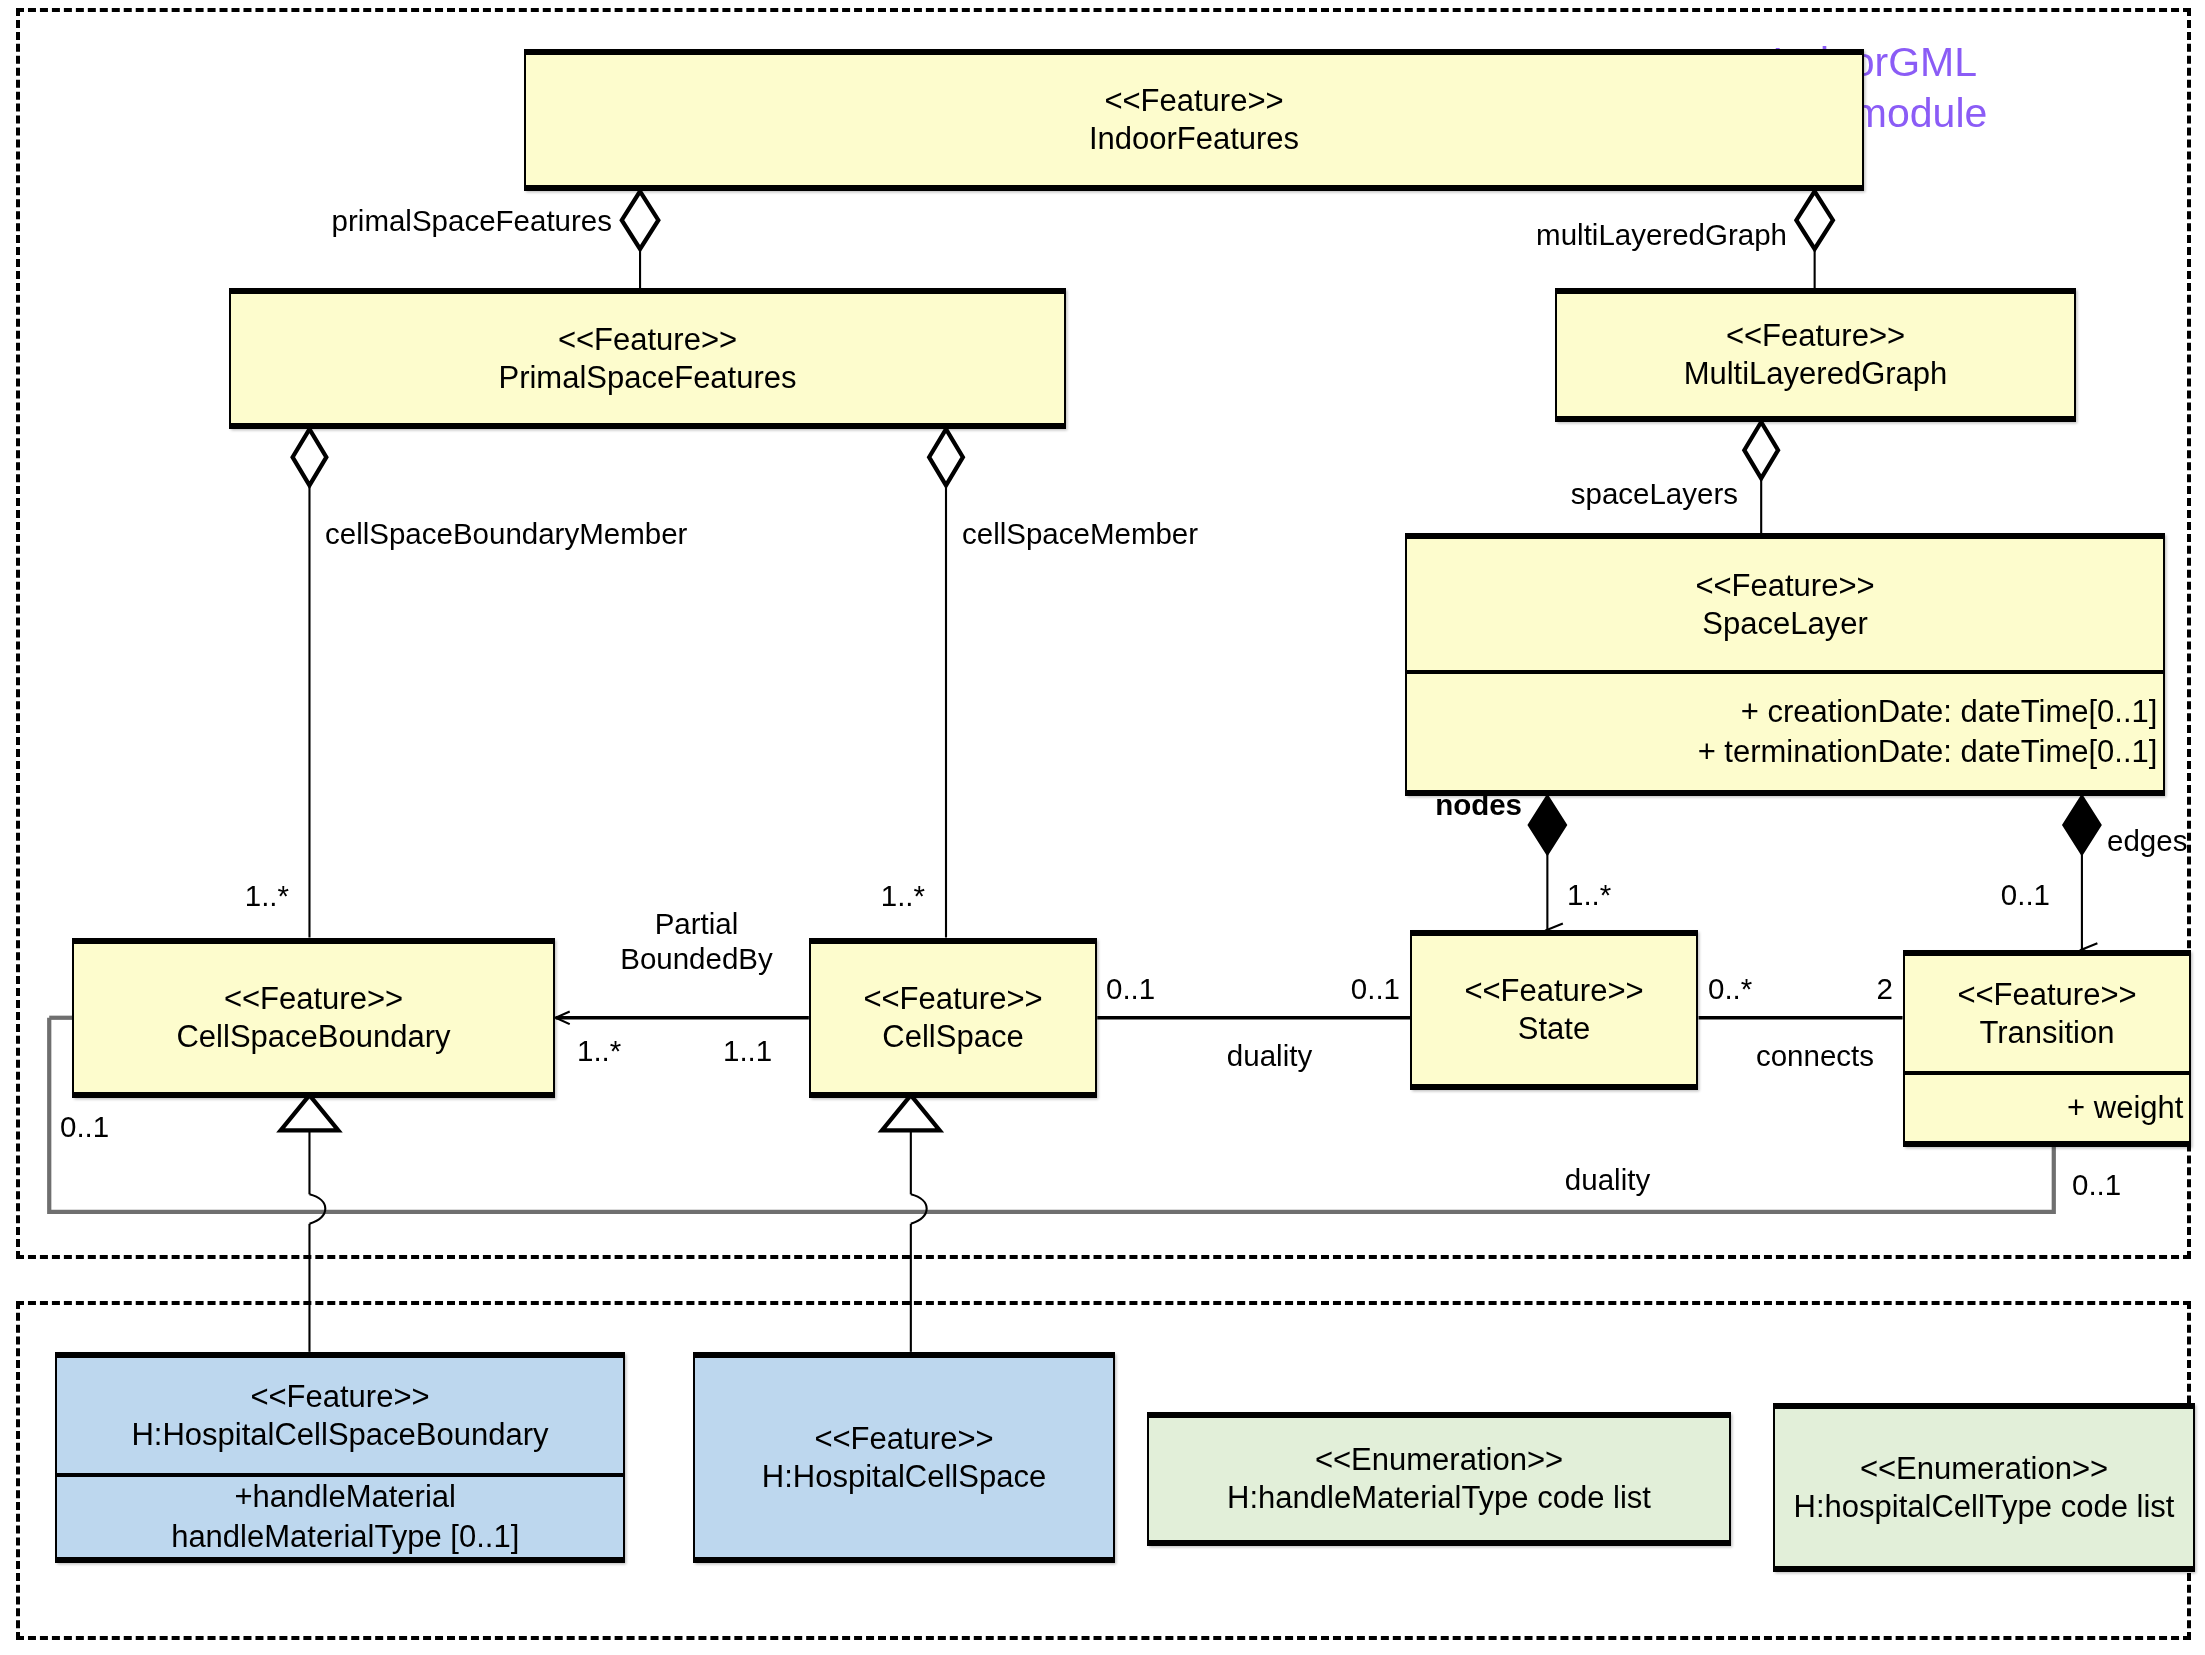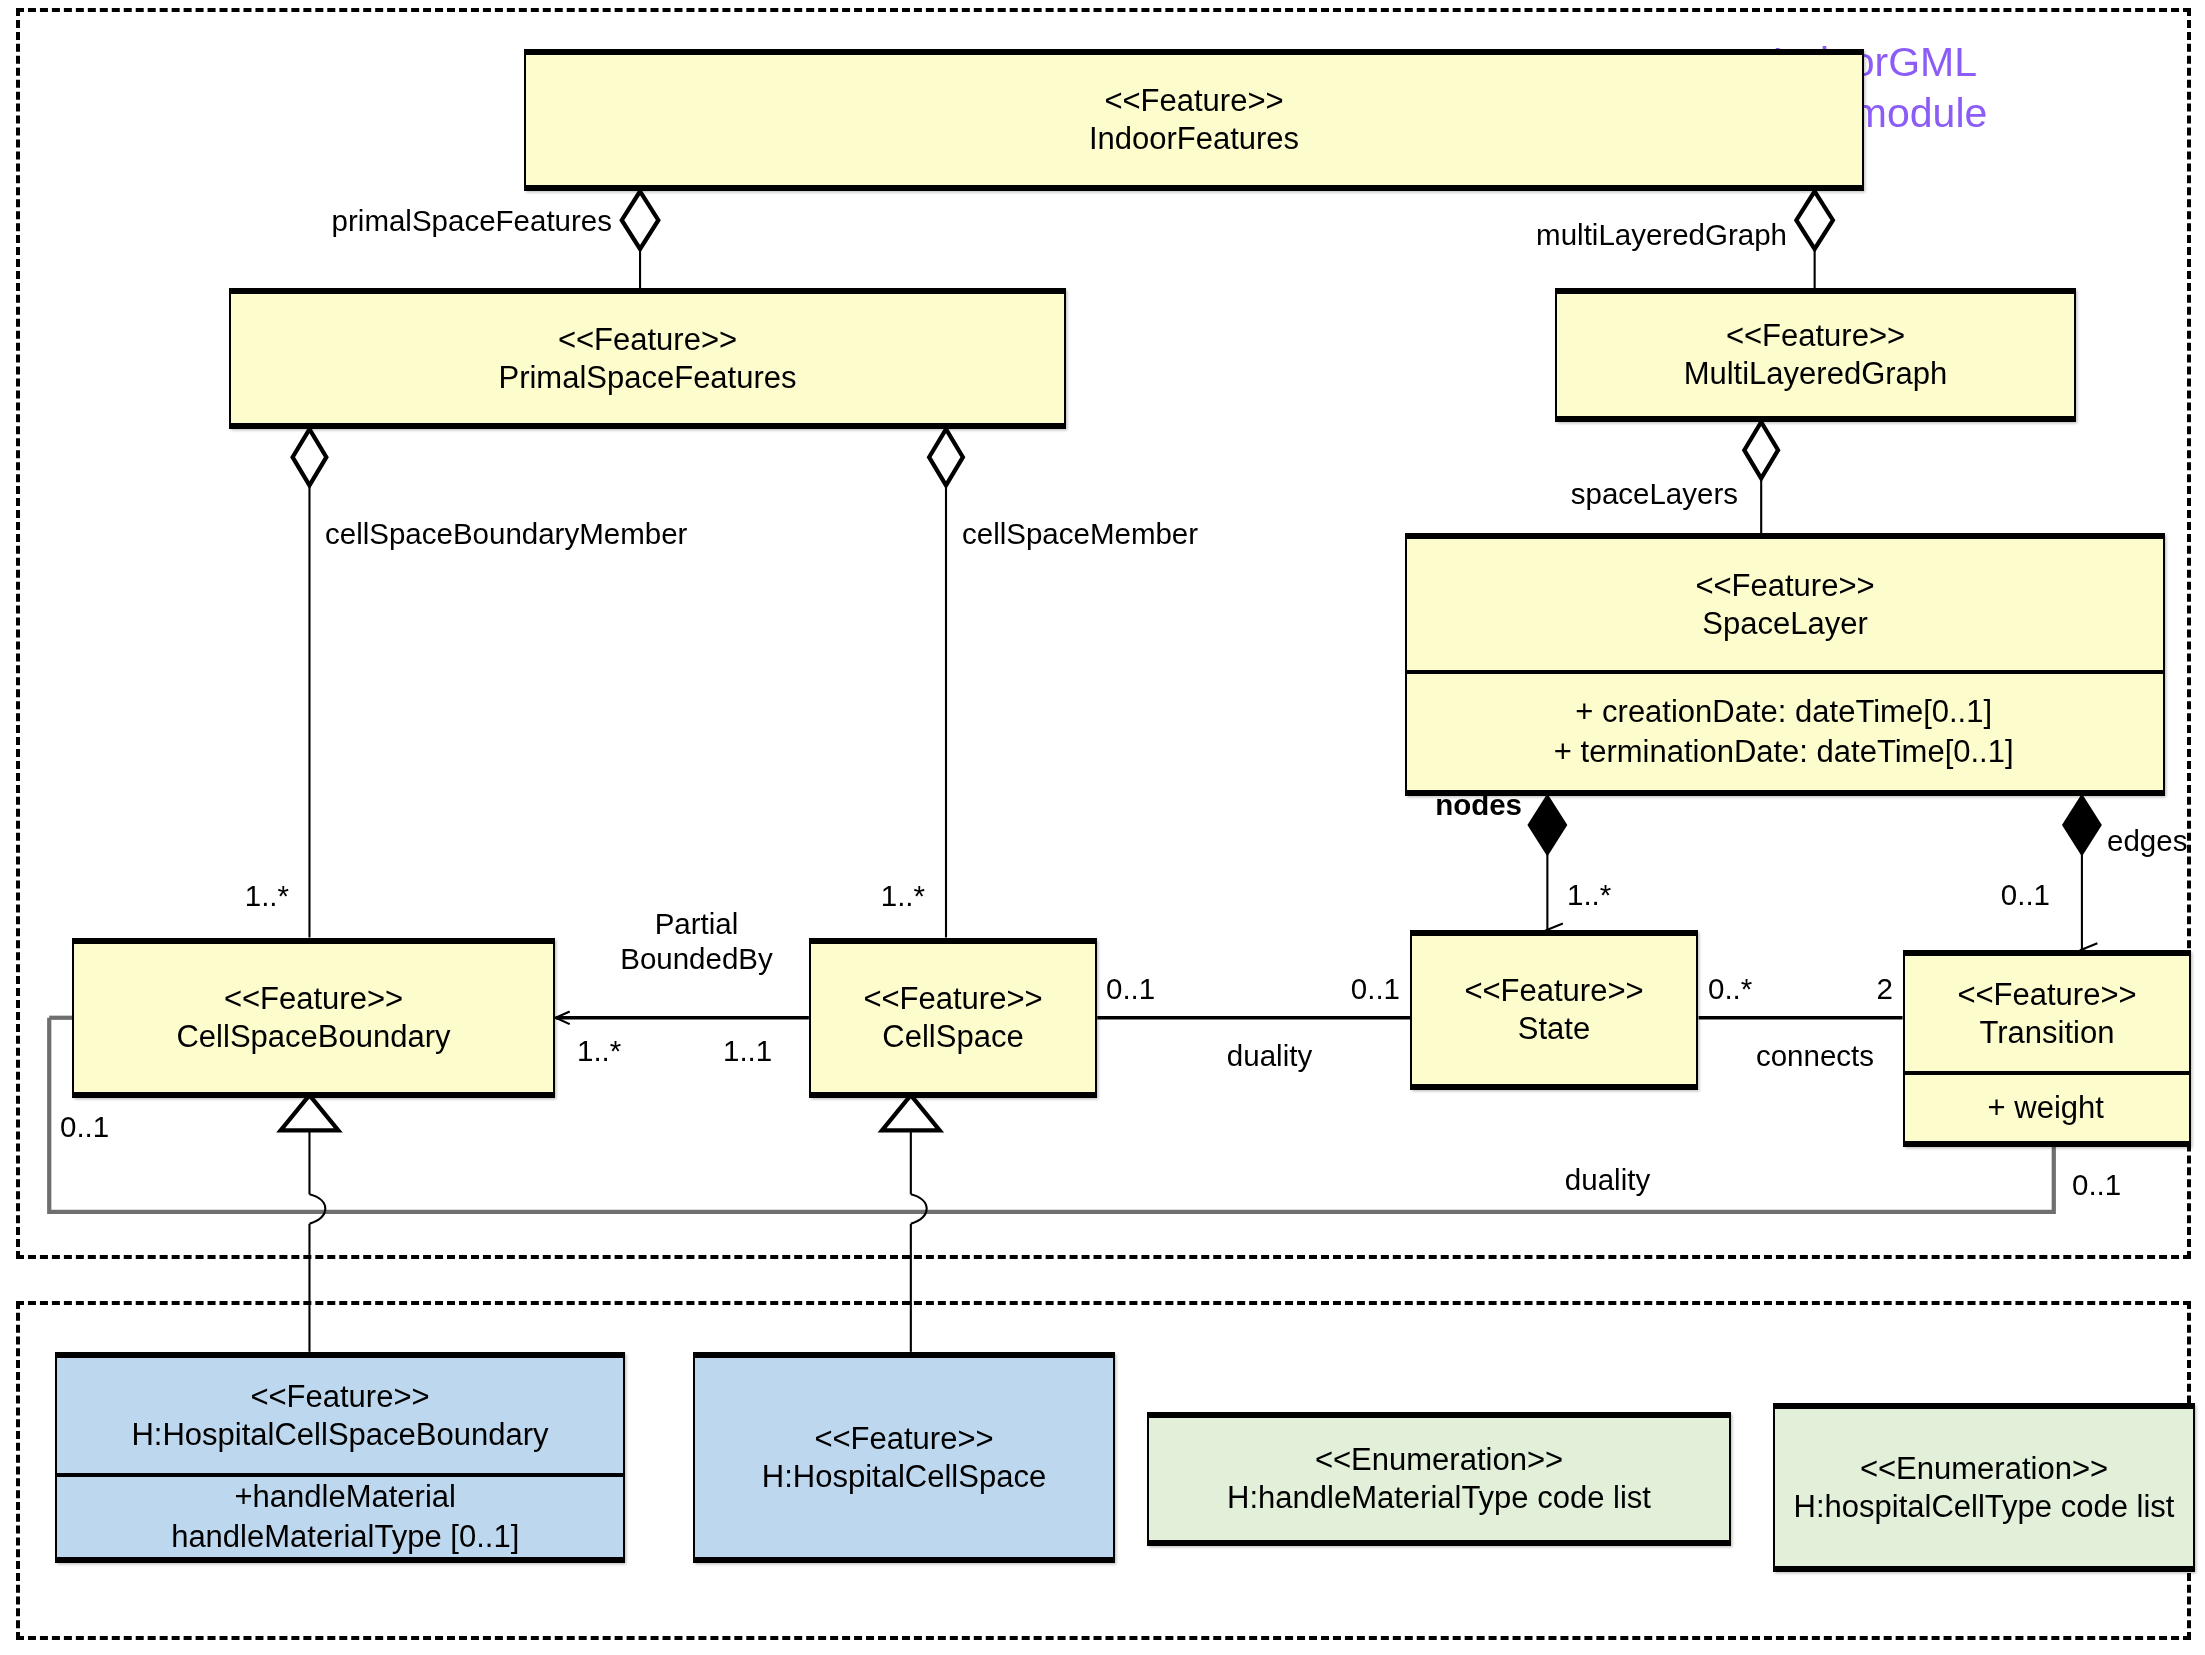--- a/index.html
+++ b/index.html
@@ -62,21 +62,21 @@
     align-items: center;
     justify-content: center;
     text-align: center;
     color: #000;
     padding: 2.8px 5.6px;
     box-sizing: border-box;
   }
   .cls .compartment.header { flex: 1 1 auto; }
   .cls .compartment.attrs  {
     border-top: 4.9px solid #000;
-    align-items: center;
+    align-items: flex-end;
     justify-content: center;
     text-align: left;
     padding-left: 3px;
   }
   .cls .compartment.attrs.center {
     align-items: center;
     text-align: center;
     padding-left: 16px;
   }
   .stereo { font-size: 31px; line-height: 1.22; }

